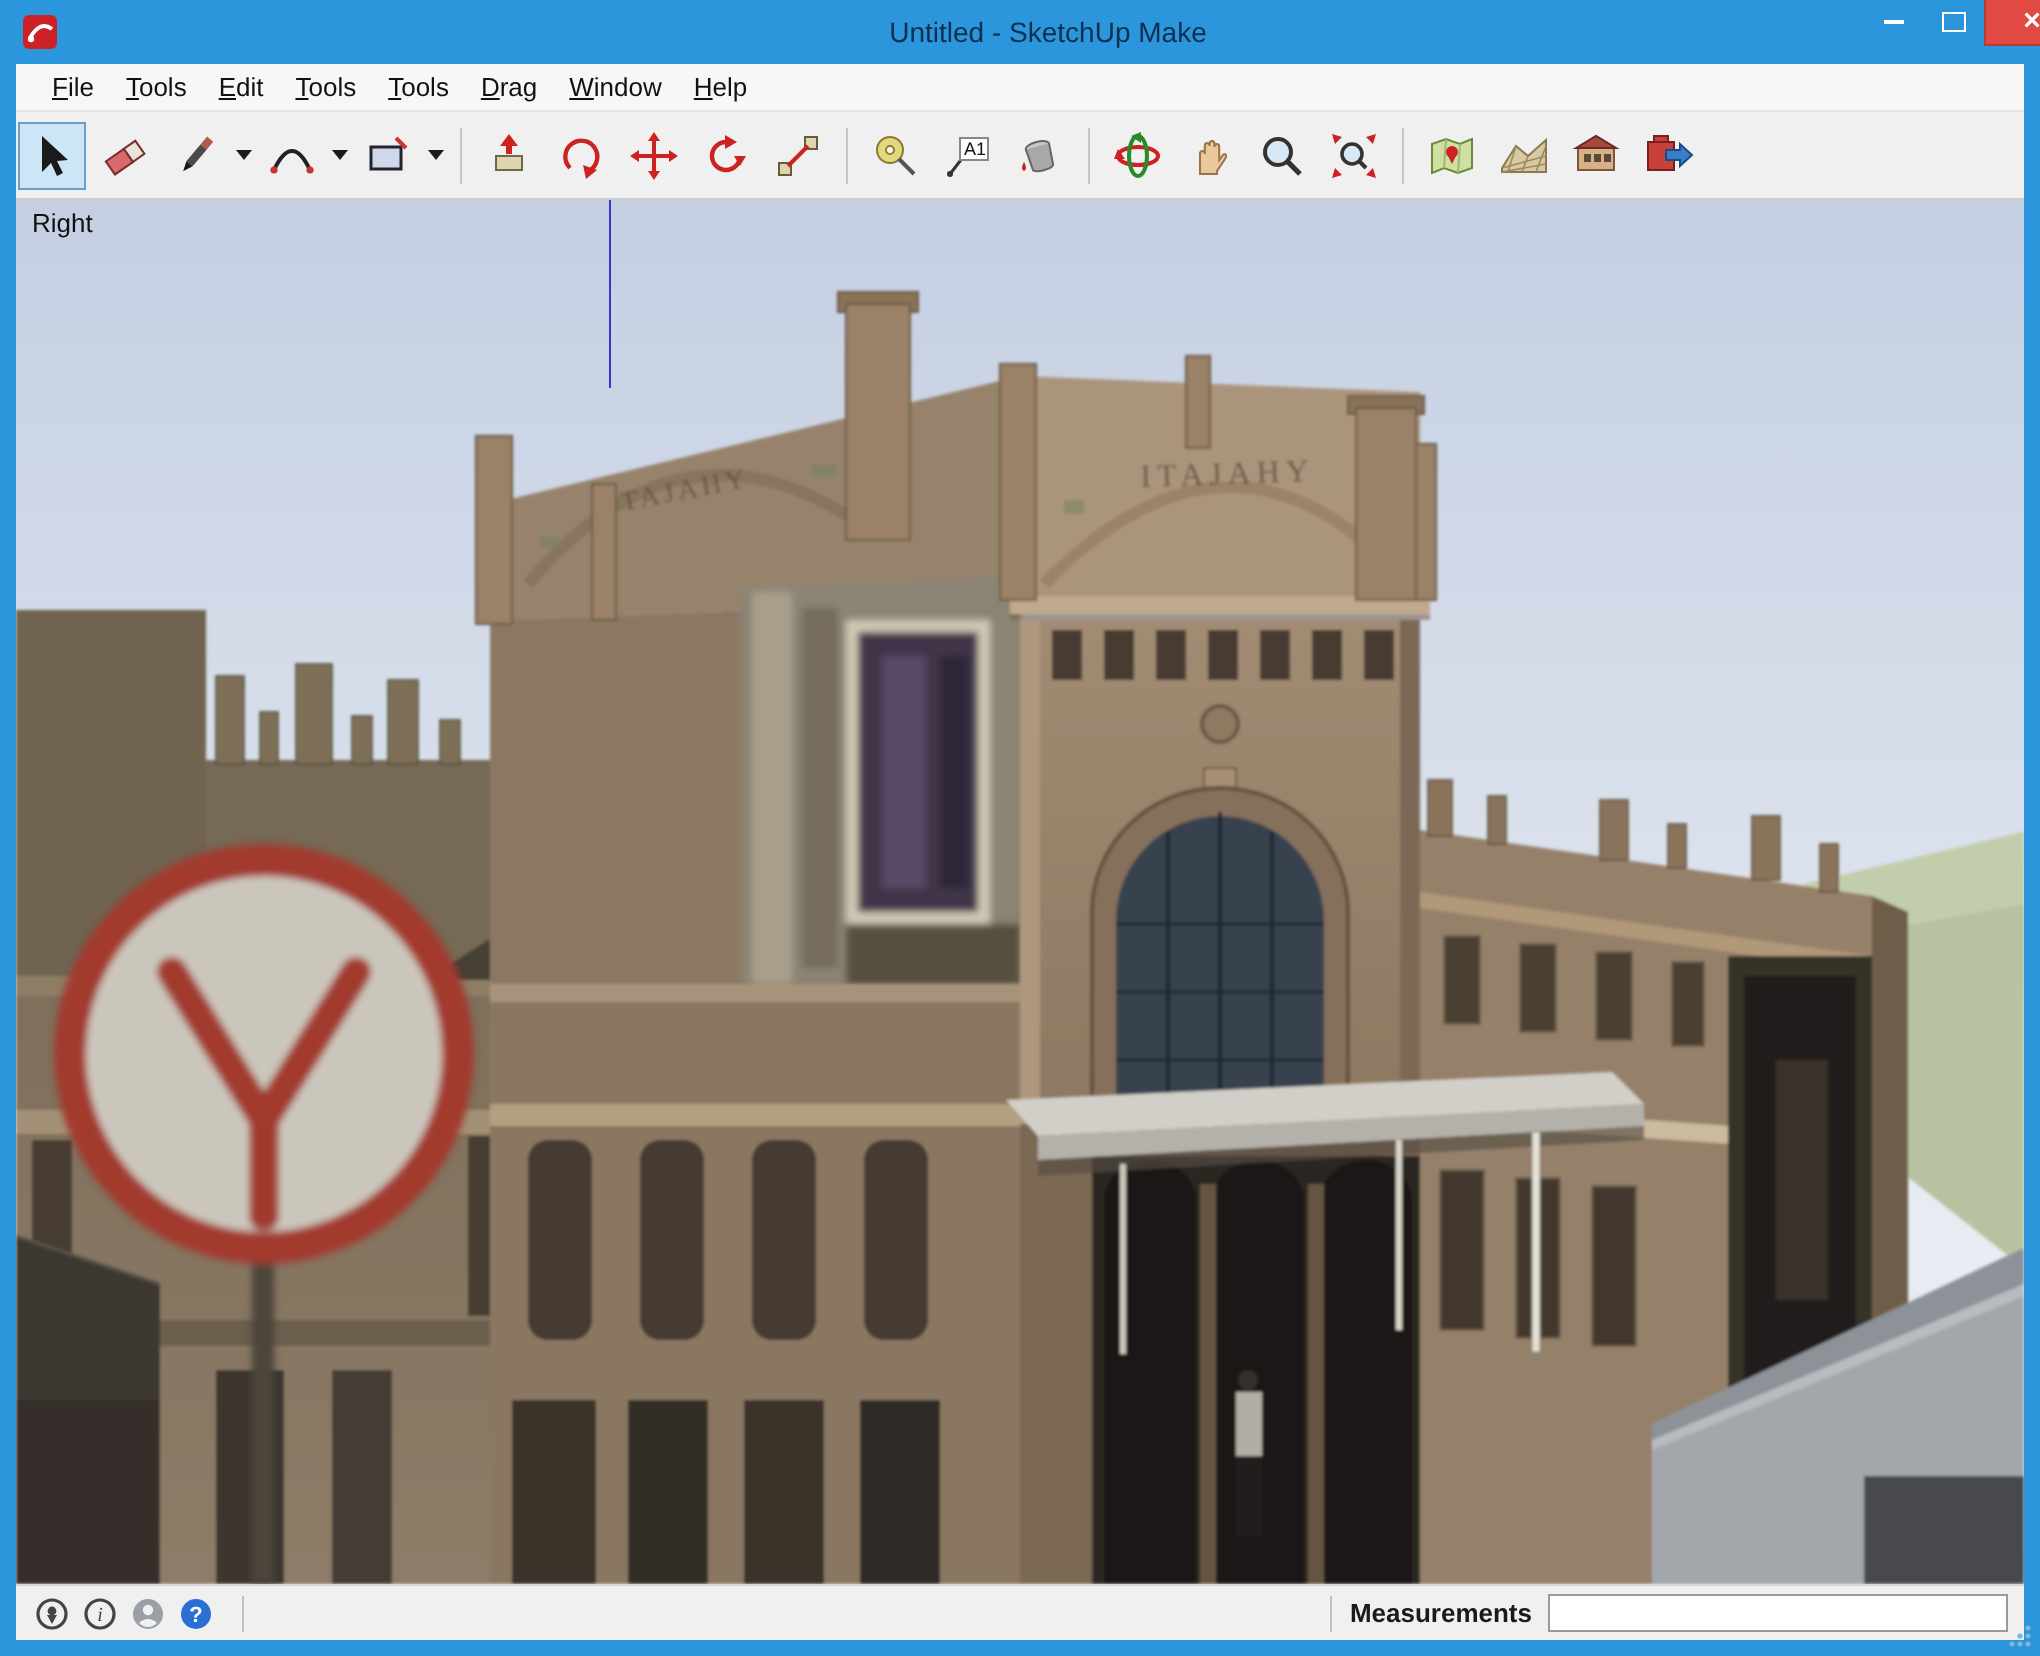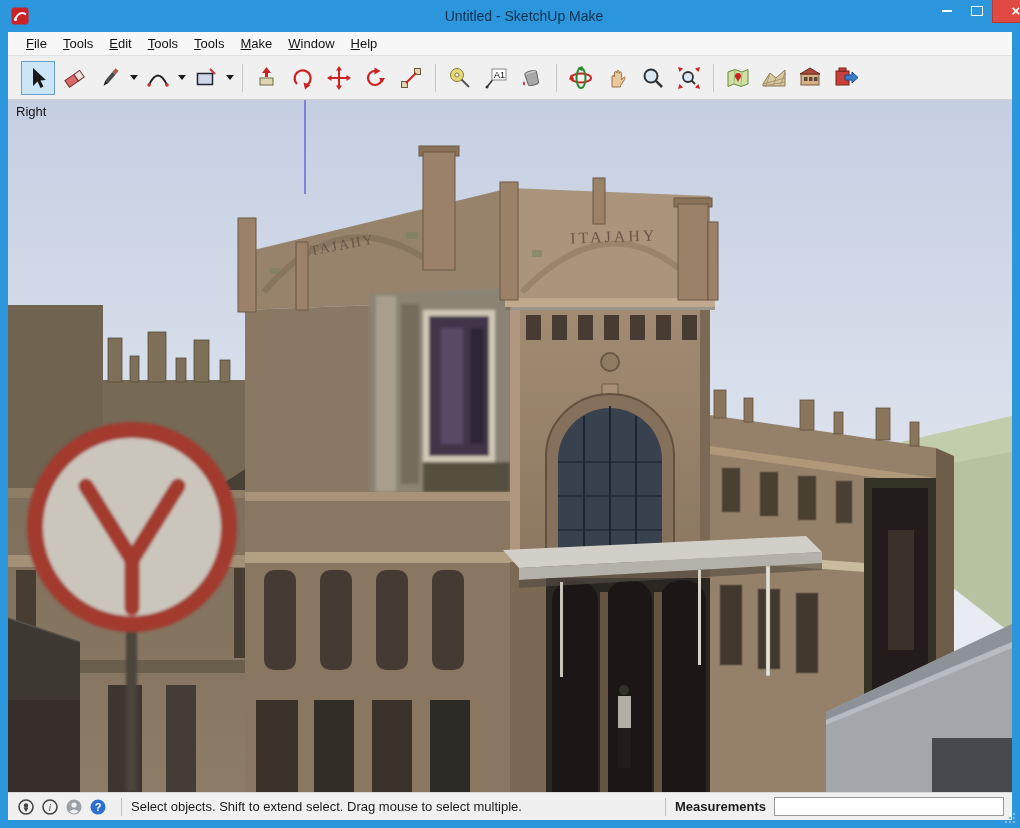--- a/index.html
+++ b/index.html
@@ -18,21 +18,21 @@
                  font-size:15px;font-weight:bold;line-height:20px;}
   
   .client{position:absolute;left:8px;top:32px;right:8px;bottom:8px;background:#fff;display:flex;flex-direction:column;}
   
   .menubar{height:24px;box-sizing:border-box;background:#f7f7f7;border-bottom:1px solid #e2e2e2;
            display:flex;align-items:center;padding-left:10px;font-size:13px;color:#111;}
   .menu-item{display:inline-block;padding:13px 8px;}
   .menu-item::first-letter{text-decoration:underline;}
   
   .toolbar{height:44px;box-sizing:border-box;background:#f0f0f0;border-bottom:1px solid #cfcfcf;
-           display:flex;align-items:center;padding-left:12px;}
+           display:flex;align-items:center;padding-left:0;}
   .tool{width:32px;height:32px;display:flex;align-items:center;justify-content:center;border:1px solid transparent;margin:0 1px;}
   .tool.pressed{background:#cde6f7;border-color:#66a0cc;}
   .flyout{width:12px;height:30px;display:flex;align-items:center;justify-content:center;}
   .flyout::after{content:"";width:0;height:0;border-left:4px solid transparent;border-right:4px solid transparent;border-top:5px solid #1a1a1a;}
   .sep{width:1px;height:28px;background:#c6c6c6;margin:0 6px;}
   
   .viewport{flex:1;position:relative;overflow:hidden;background:#ef4444;}
   .viewport svg.scene{position:absolute;left:0;top:0;width:100%;height:100%;}
   .view-label{position:absolute;left:8px;top:4px;font-size:13px;color:#111;}
   
@@ -71,21 +71,21 @@
   </div>
 
   <div class="client">
 
     <div class="menubar">
       <span class="menu-item">File</span>
       <span class="menu-item">Tools</span>
       <span class="menu-item">Edit</span>
       <span class="menu-item">Tools</span>
       <span class="menu-item">Tools</span>
-      <span class="menu-item">Make</span>
+      <span class="menu-item">Drag</span>
       <span class="menu-item">Window</span>
       <span class="menu-item">Help</span>
     </div>
 
     <div class="toolbar">
 
       <div class="tool pressed">
         <svg width="26" height="26" viewBox="0 0 26 26">
           <path d="M8 3 L8 21 L12.5 16.5 L15.5 23 L18.5 21.5 L15.5 15.5 L21 15 Z" fill="#1a1a1a"></path>
         </svg>
@@ -522,21 +522,20 @@
           <path d="M4.5 13.5 Q9 9.5 13.5 13.5 Q11.5 15.5 9 15.5 Q6.5 15.5 4.5 13.5 Z" fill="#f0f0f0"></path>
         </svg>
       </span>
       <span class="sb-icon">
         <svg width="18" height="18" viewBox="0 0 18 18">
           <circle cx="9" cy="9" r="7.5" fill="#2a6fd4"></circle>
           <text x="9" y="13" text-anchor="middle" font-size="11" font-weight="bold" font-family="Liberation Sans, sans-serif" fill="#fff">?</text>
         </svg>
       </span>
       <span class="sb-sep"></span>
-      <span class="sb-hint">Select objects. Shift to extend select. Drag mouse to select multiple.</span>
       <span class="sb-spacer"></span>
       <span class="sb-sep"></span>
       <span class="meas-label">Measurements</span>
       <input class="meas-input" type="text" value="" style="">
     </div>
   </div>
 
   <svg class="grip" viewBox="0 0 14 14">
     <g fill="#7fb5dd">
       <circle cx="11" cy="3" r="1.3"></circle>

